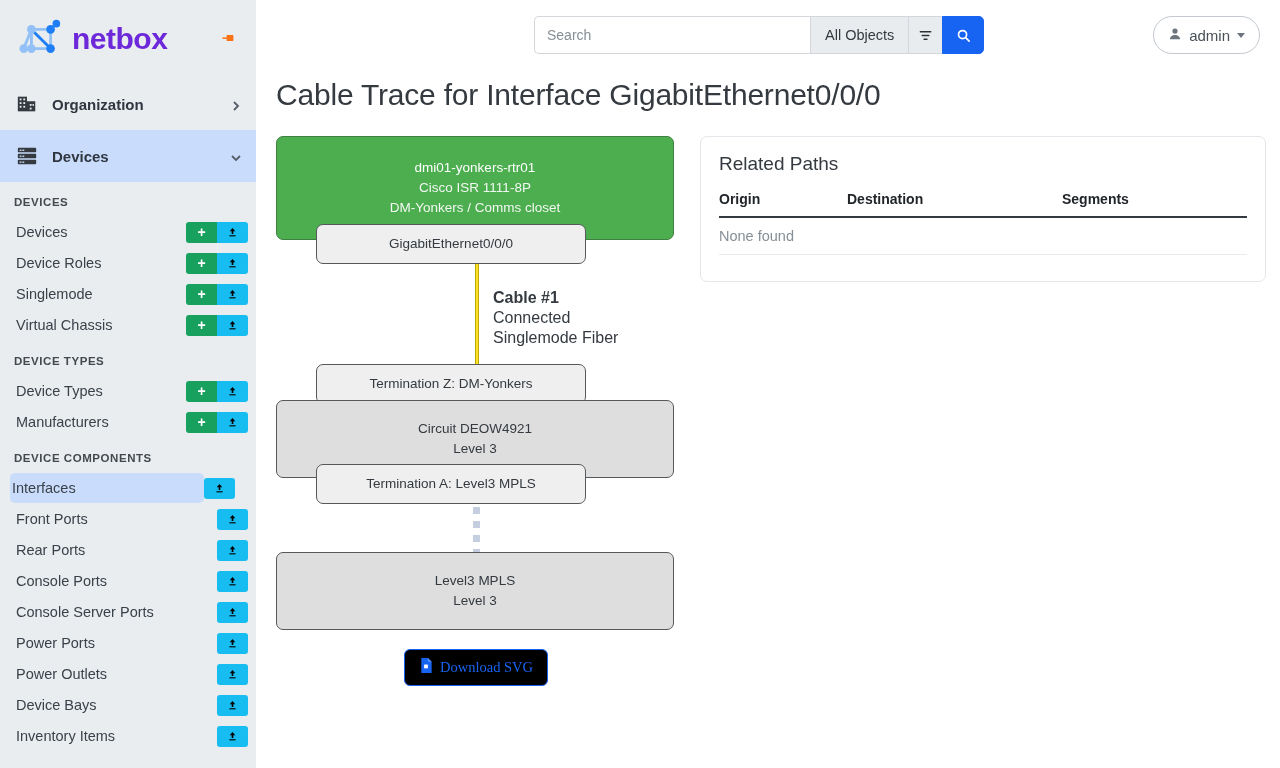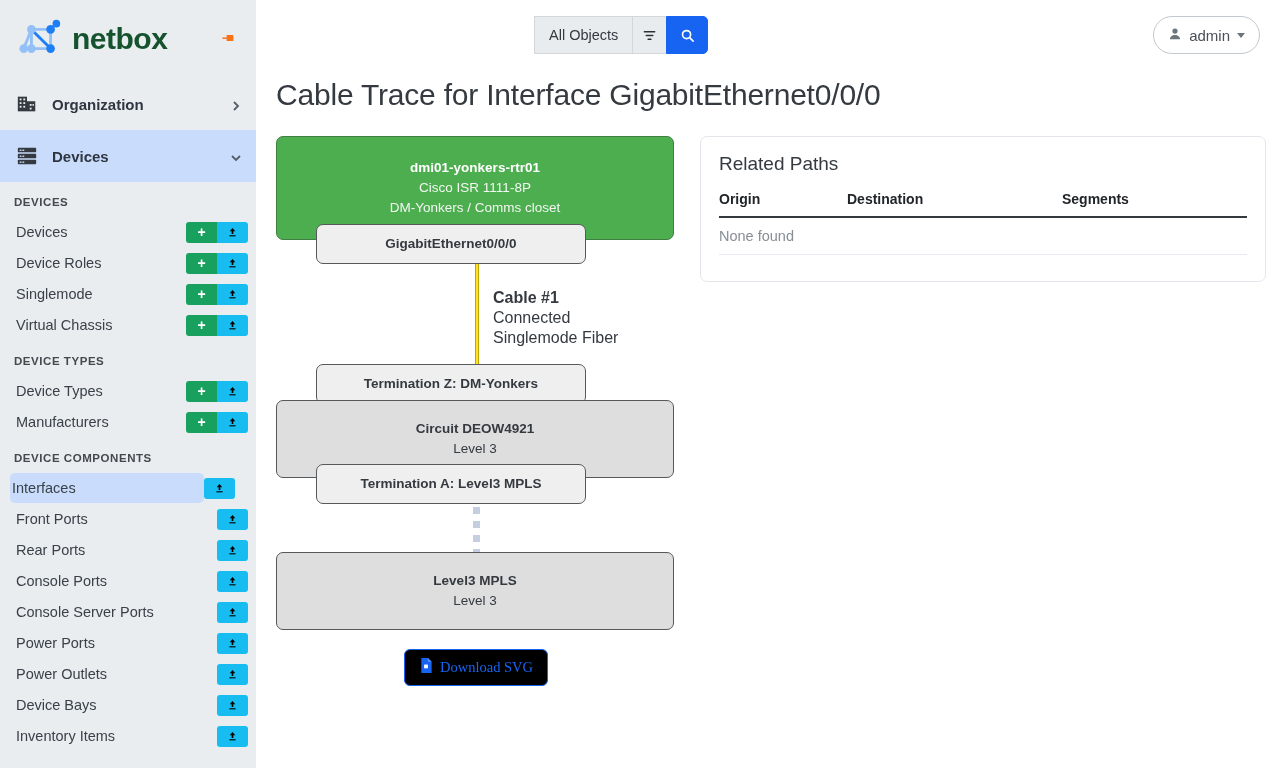--- a/index.html
+++ b/index.html
@@ -17,21 +17,21 @@
     background: #e9edf0;
     overflow: hidden;
     position: relative;
   }
   .brand {
     height: 78px; display: flex; align-items: center;
     padding: 0 16px 0 18px; gap: 8px;
   }
   .brand-logo { width: 46px; height: 46px; flex: 0 0 46px; }
   .brand-word {
-    font-size: 30px; font-weight: 700; color: #14532d;
+    font-size: 30px; font-weight: 700; color: #6d28d9;
     letter-spacing: -0.5px; line-height: 1;
   }
   .pin-icon { margin-left: auto; width: 20px; height: 20px; color: #f97316; }
 
   .nav-group {
     display: flex; align-items: center; gap: 14px;
     height: 52px; padding: 0 14px 0 16px;
     color: #2f3640; font-size: 15px; font-weight: 700;
     cursor: pointer;
   }
@@ -115,21 +115,21 @@
 
   .node {
     position: absolute; left: 0; width: 398px;
     border: 1px solid #55595c; border-radius: 7px;
     display: flex; flex-direction: column; align-items: center; justify-content: center;
     text-align: center;
   }
   .node.device { background: #4cae4f; border-color: #3f7f41; color: #ffffff; }
   .node.termbox { background: #efefef; border-color: #55595c; width: 270px; left: 40px; }
   .node.circuit { background: #dedede; border-color: #55595c; }
-  .node .t1 { font-size: 13.5px; font-weight: 700; line-height: 20px; }
+  .node .t1 { font-size: 13.5px; font-weight: 400; line-height: 20px; }
   .node .t2 { font-size: 13.5px; font-weight: 400; line-height: 20px; }
   .node.device .t2 { color: #f2f7f2; }
   .node .t1.dark, .node .t2.dark { color: #343a40; }
 
   .cable-line { position: absolute; width: 4px; background: #ffe12a; border-left:1px solid #bda800; border-right:1px solid #bda800;}
   .cable-label { position: absolute; font-size: 16px; color: #343a40; line-height: 20px; }
   .cable-label b { font-weight: 700; }
 
   .dotted { position: absolute; width: 7px; }
   .dotted i { display: block; width: 7px; height: 7px; background: #c5cede; margin-bottom: 7px; }
@@ -422,20 +422,21 @@
             </button>
         </span>
       </div>
     </div>
   </aside>
 
   <main class="main">
 
     <div class="topbar">
       <div class="search-wrap">
+        <input class="search-input" type="text" placeholder="Search" style="">
         <div class="search-scope">All Objects</div>
         <div class="search-filter">
           <svg viewBox="0 0 16 16" width="15" height="15" fill="none" stroke="#2b3034" stroke-width="1.6" stroke-linecap="round">
             <path d="M2.5 4 H13.5"></path>
               <path d="M4.5 8 H11.5"></path>
               <path d="M6.5 12 H9.5"></path>
           </svg>
         </div>
         <div class="search-go">
           <svg viewBox="0 0 16 16" width="15" height="15" fill="none" stroke="#fff" stroke-width="1.8" stroke-linecap="round">

